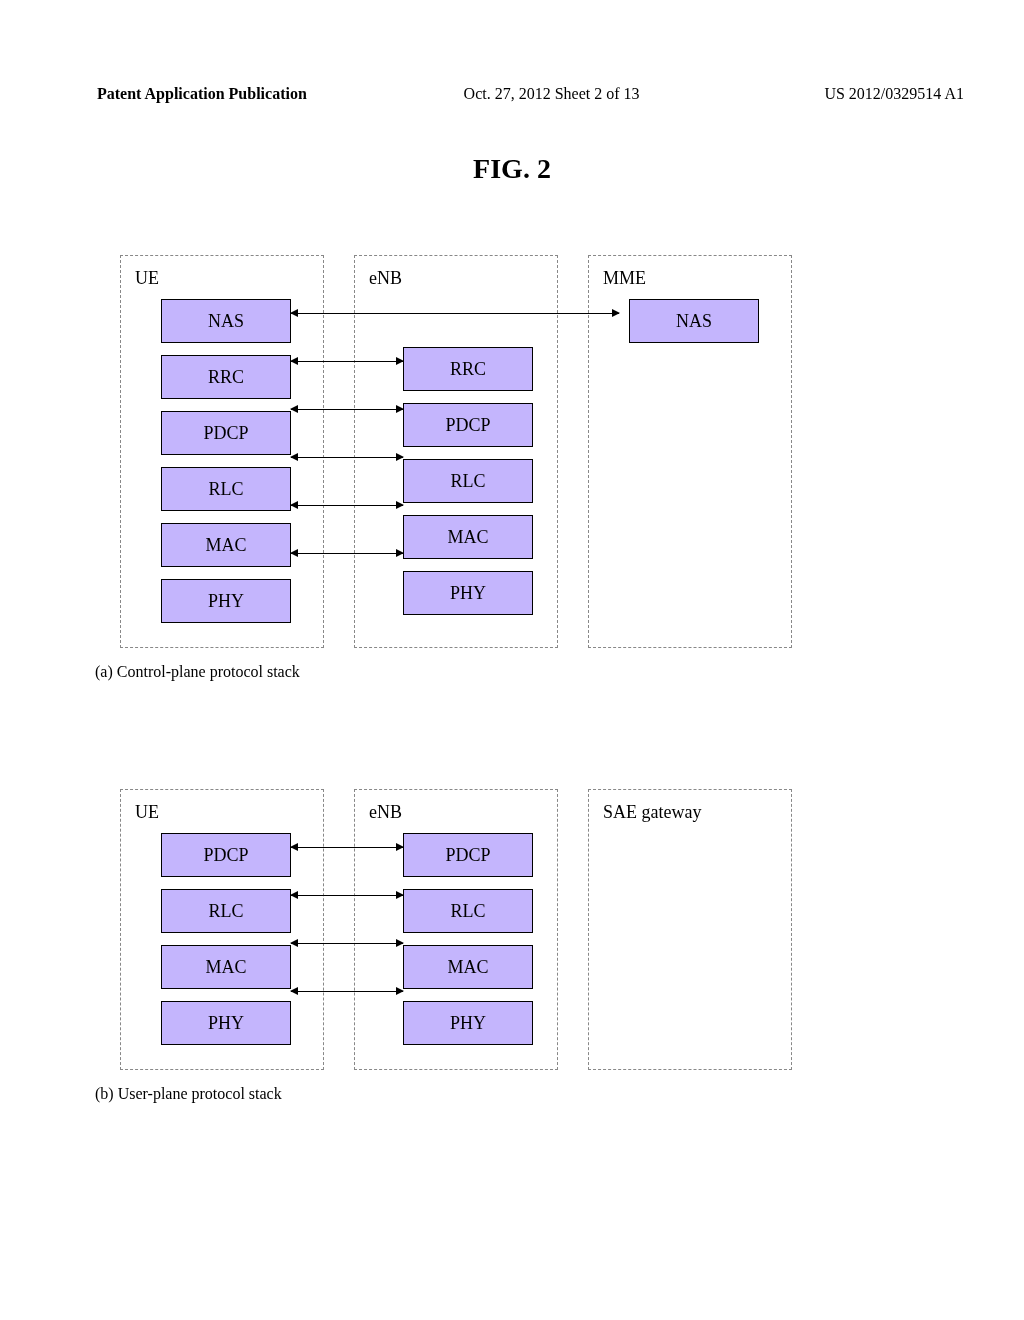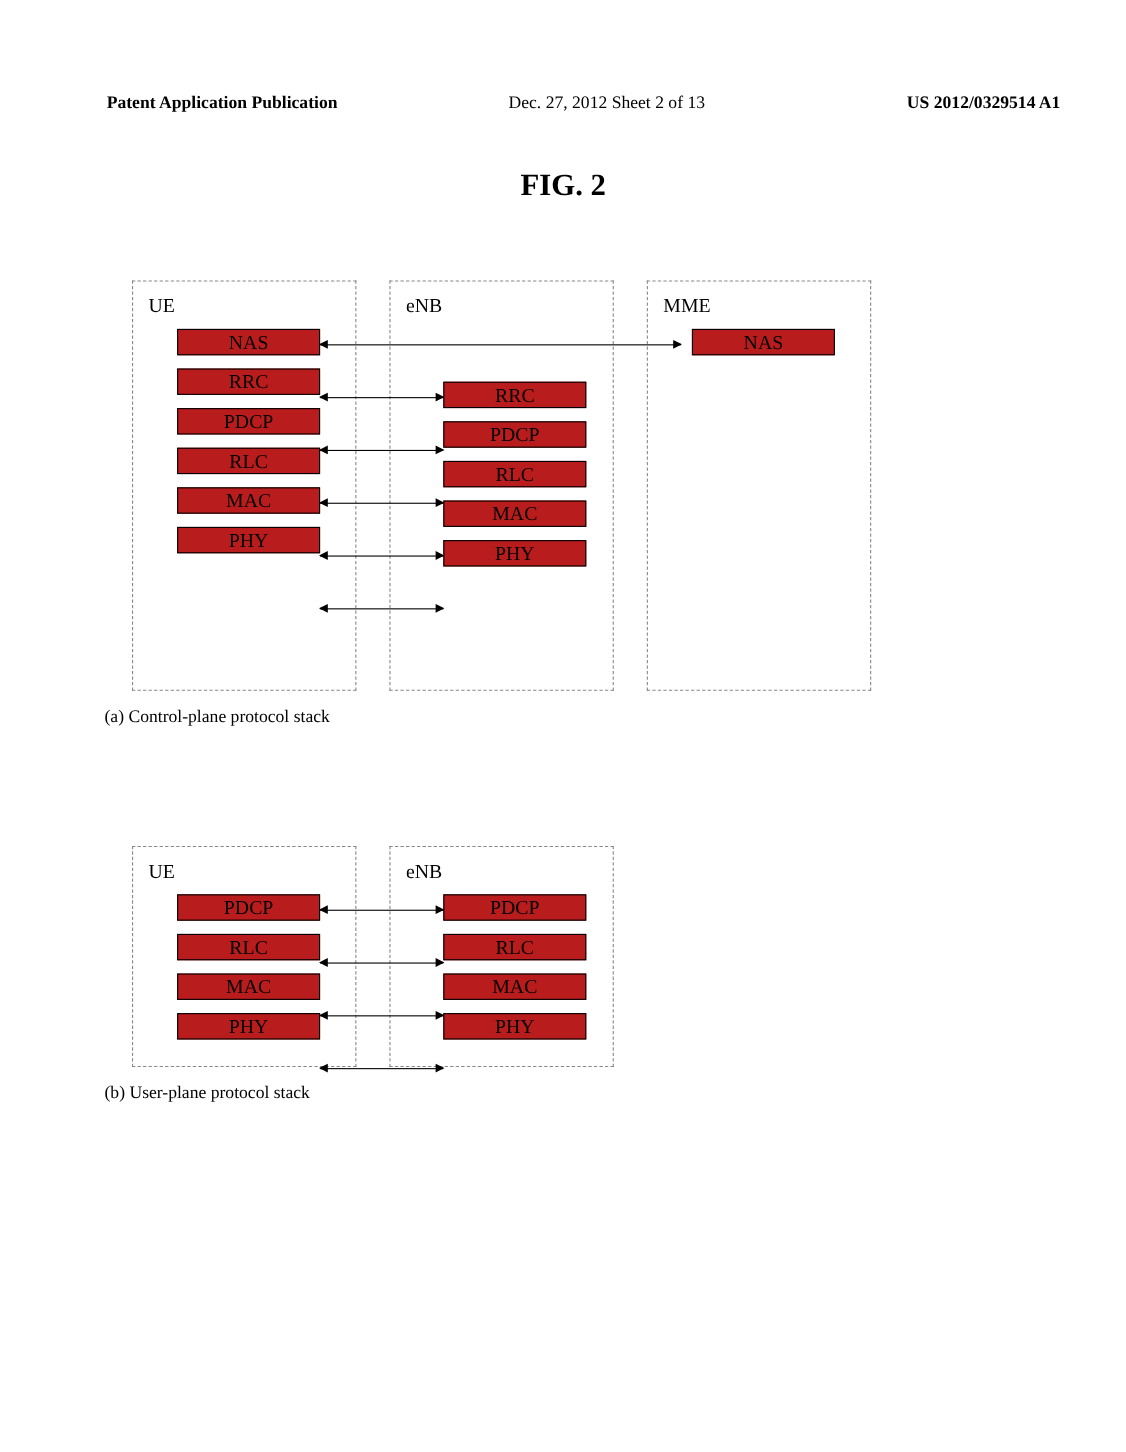--- a/index.html
+++ b/index.html
@@ -21,21 +21,21 @@
       padding: 85px 60px 0 97px;
       font-size: 16px;
     }
     .header-left {
       font-weight: bold;
     }
     .header-center {
       font-family: "Times New Roman", serif;
     }
     .header-right {
-      font-weight: bold;
+      font-weight: normal;
       margin-left: 28px;
     }
     .figure-title {
       text-align: center;
       font-size: 28px;
       font-weight: bold;
       margin-top: 50px;
       font-family: "Times New Roman", serif;
     }
     .diagram-section {
@@ -59,28 +59,28 @@
       position: relative;
     }
     .entity-label {
       font-size: 18px;
       margin-bottom: 10px;
       margin-left: 4px;
     }
     .layer-box {
       border: 1px solid #000;
       width: 130px;
-      height: 24px;
+      height: 44px;
       margin-left: 30px;
       margin-bottom: 12px;
       display: flex;
       align-items: center;
       justify-content: center;
       font-size: 18px;
-      background: #b91c1c;
+      background: #c4b5fd;
     }
     .entity-box.enb .layer-box {
       margin-left: 38px;
     }
     .arrow-line {
       position: absolute;
       height: 1px;
       background: #000;
     }
     .arrow-left::before {
@@ -108,21 +108,21 @@
     }
     .empty-layers-b {
       height: 180px;
     }
   </style>
 </head>
 <body>
 
 <div class="header">
   <span class="header-left">Patent Application Publication</span>
-  <span class="header-center">Dec. 27, 2012  Sheet 2 of 13</span>
+  <span class="header-center">Oct. 27, 2012  Sheet 2 of 13</span>
   <span class="header-right">US 2012/0329514 A1</span>
 </div>
 
 <div class="figure-title">FIG. 2</div>
 
 <div class="diagram-section diagram-a">
   <div class="box-container">
     <div class="entity-box">
       <div class="entity-label">UE</div>
       <div class="layer-box">NAS</div>
@@ -166,20 +166,24 @@
       <div class="layer-box">MAC</div>
       <div class="layer-box">PHY</div>
     </div>
     <div class="entity-box enb">
       <div class="entity-label">eNB</div>
       <div class="layer-box">PDCP</div>
       <div class="layer-box">RLC</div>
       <div class="layer-box">MAC</div>
       <div class="layer-box">PHY</div>
     </div>
+    <div class="entity-box">
+      <div class="entity-label">SAE gateway</div>
+      <div class="empty-layers-b"></div>
+    </div>
   </div>
 
   <div class="arrow-line arrow-left arrow-right" style="left:171px; top:58px; width:112px;"></div>
   <div class="arrow-line arrow-left arrow-right" style="left:171px; top:106px; width:112px;"></div>
   <div class="arrow-line arrow-left arrow-right" style="left:171px; top:154px; width:112px;"></div>
   <div class="arrow-line arrow-left arrow-right" style="left:171px; top:202px; width:112px;"></div>
 </div>
 <div class="caption">(b) User-plane protocol stack</div>
 
 </body></html>

